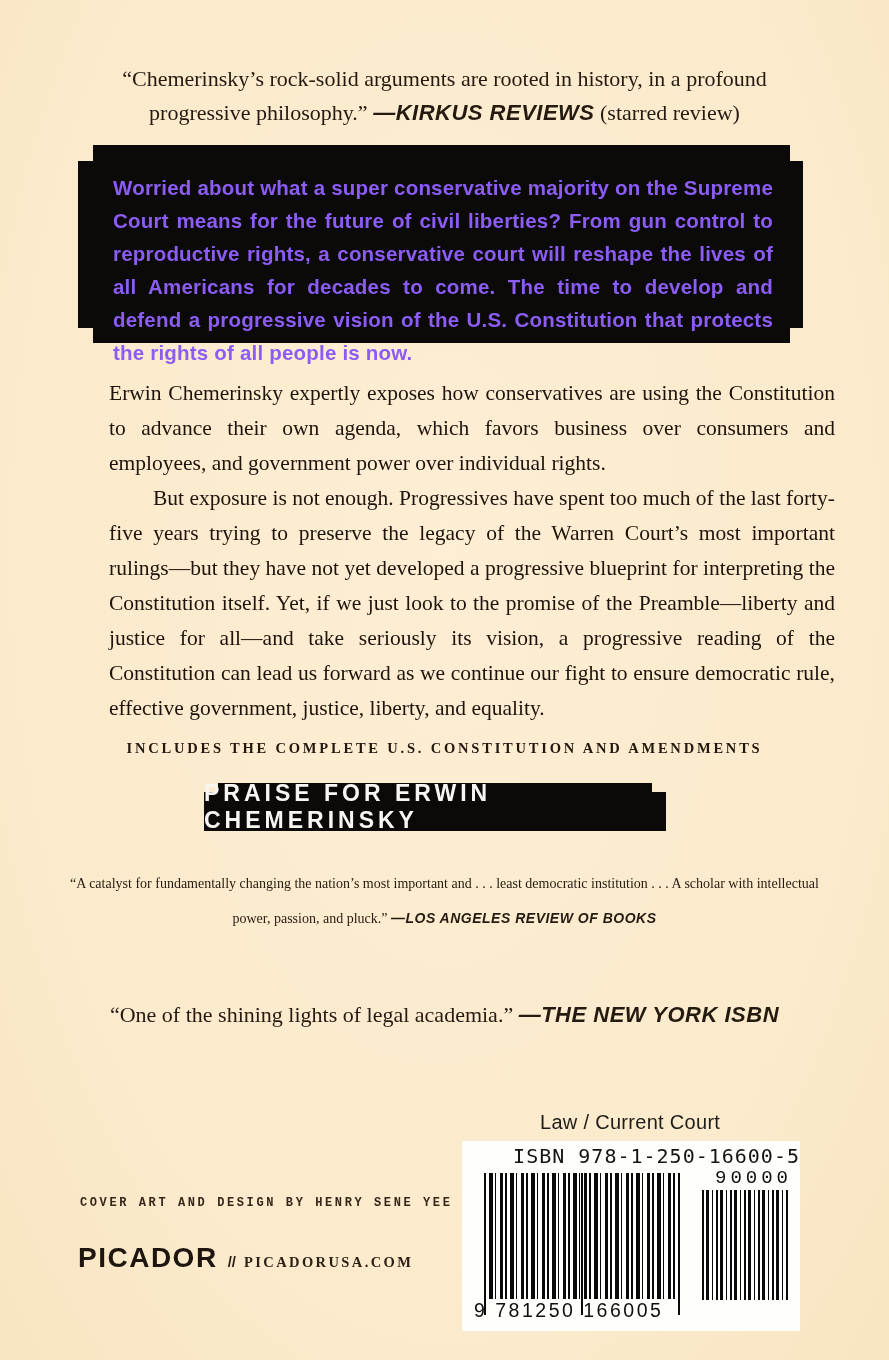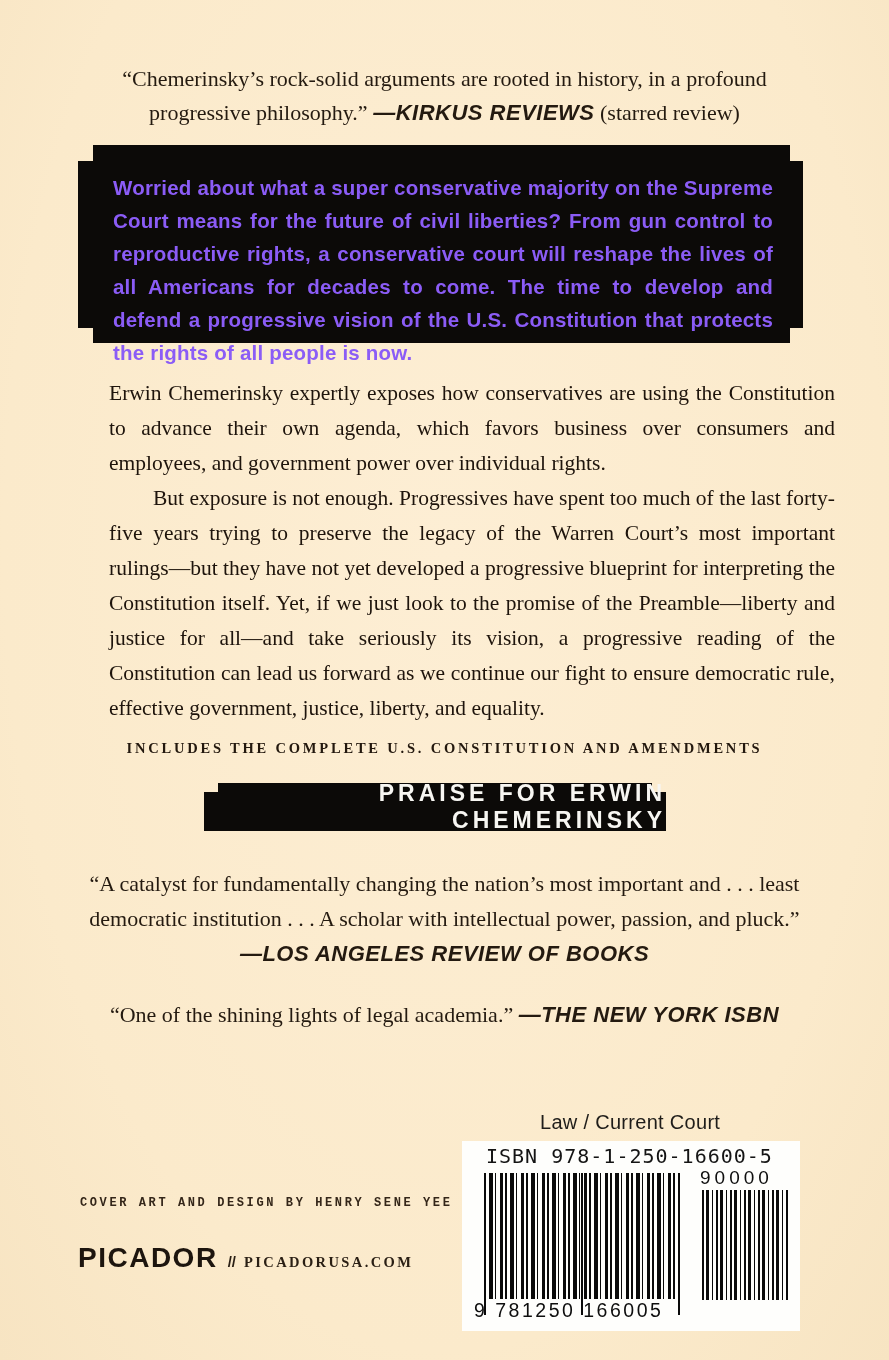--- a/index.html
+++ b/index.html
@@ -42,51 +42,51 @@
     font-size:21.5px;line-height:35px;text-align:justify;color:#1e140c;margin-left:29px;
   }
   .body-copy p{margin:0;}
   .body-copy p.indent{text-indent:44px;}
   .includes{
     position:absolute;left:0;right:0;top:740px;
     text-align:center;font-size:14.5px;letter-spacing:2.8px;
     color:#23180e;font-weight:600;
   }
   
-  .praise-wrap{left:204px;top:783px;width:462px;height:48px;text-align:right;}
+  .praise-wrap{left:204px;top:783px;width:462px;height:48px;}
   .praise-wrap .back{left:14px;right:14px;}
   .praise-wrap .front{top:9px;height:39px;}
   .praise-label{
     position:absolute;left:0;right:0;top:0;bottom:0;
     display:flex;align-items:center;justify-content:center;
     font-family:"Liberation Sans","DejaVu Sans",sans-serif;
     font-weight:700;font-size:23px;letter-spacing:4px;
     color:#f7f6f2;
   }
   
   .quote-la{
     position:absolute;left:62px;right:62px;top:866px;
-    text-align:center;font-size:22px;line-height:35px;color:#241a10;
+    text-align:center;font-size:14px;line-height:35px;color:#241a10;
   }
   .quote-nyt{
     position:absolute;left:62px;right:62px;top:998px;
     text-align:center;font-size:22px;line-height:34px;color:#241a10;
   }
   
   .category{
     position:absolute;left:540px;top:1111px;
     font-family:"Liberation Sans","DejaVu Sans",sans-serif;
     font-size:20px;color:#1f1d1a;letter-spacing:.3px;
   }
   .barcode-box{
     position:absolute;left:462px;top:1141px;width:338px;height:190px;
     background:#fefefc;
   }
   .isbn{
-    position:absolute;left:0;right:0;top:3px;text-align:left;
+    position:absolute;left:0;right:0;top:3px;text-align:right;
     font-family:"DejaVu Sans Mono","Liberation Mono",monospace;
     font-size:20px;letter-spacing:1px;color:#141414;padding-left:24px;
   }
   .main-bars{
     position:absolute;left:22px;top:32px;width:196px;height:126px;
     background-image:repeating-linear-gradient(90deg,
       #0a0a0a 0px,#0a0a0a 2px,
       #fefefc 2px,#fefefc 5px,
       #0a0a0a 5px,#0a0a0a 9px,
       #fefefc 9px,#fefefc 11px,
@@ -96,22 +96,22 @@
       #fefefc 19px,#fefefc 21px);
   }
   .guard{position:absolute;top:32px;width:2px;height:142px;background:#0a0a0a;}
   .g1{left:22px;} .g2{left:119px;} .g3{left:216px;}
   .main-num{
     position:absolute;left:12px;top:158px;width:224px;
     font-family:"Liberation Sans","DejaVu Sans",sans-serif;
     font-size:19.5px;letter-spacing:2.5px;color:#0e0e0e;
   }
   .price{
-    position:absolute;left:238px;top:26px;width:92px;text-align:left;
-    font-family:Liberation Sans, sans-serif;
+    position:absolute;left:238px;top:26px;width:92px;text-align:right;
+    font-family:Liberation Mono, monospace;
     font-size:19px;letter-spacing:4px;color:#0e0e0e;
   }
   .supp-bars{
     position:absolute;left:240px;top:49px;width:88px;height:110px;
     background-image:repeating-linear-gradient(90deg,
       #0a0a0a 0px,#0a0a0a 2px,
       #fefefc 2px,#fefefc 4px,
       #0a0a0a 4px,#0a0a0a 7px,
       #fefefc 7px,#fefefc 10px,
       #0a0a0a 10px,#0a0a0a 11px,

